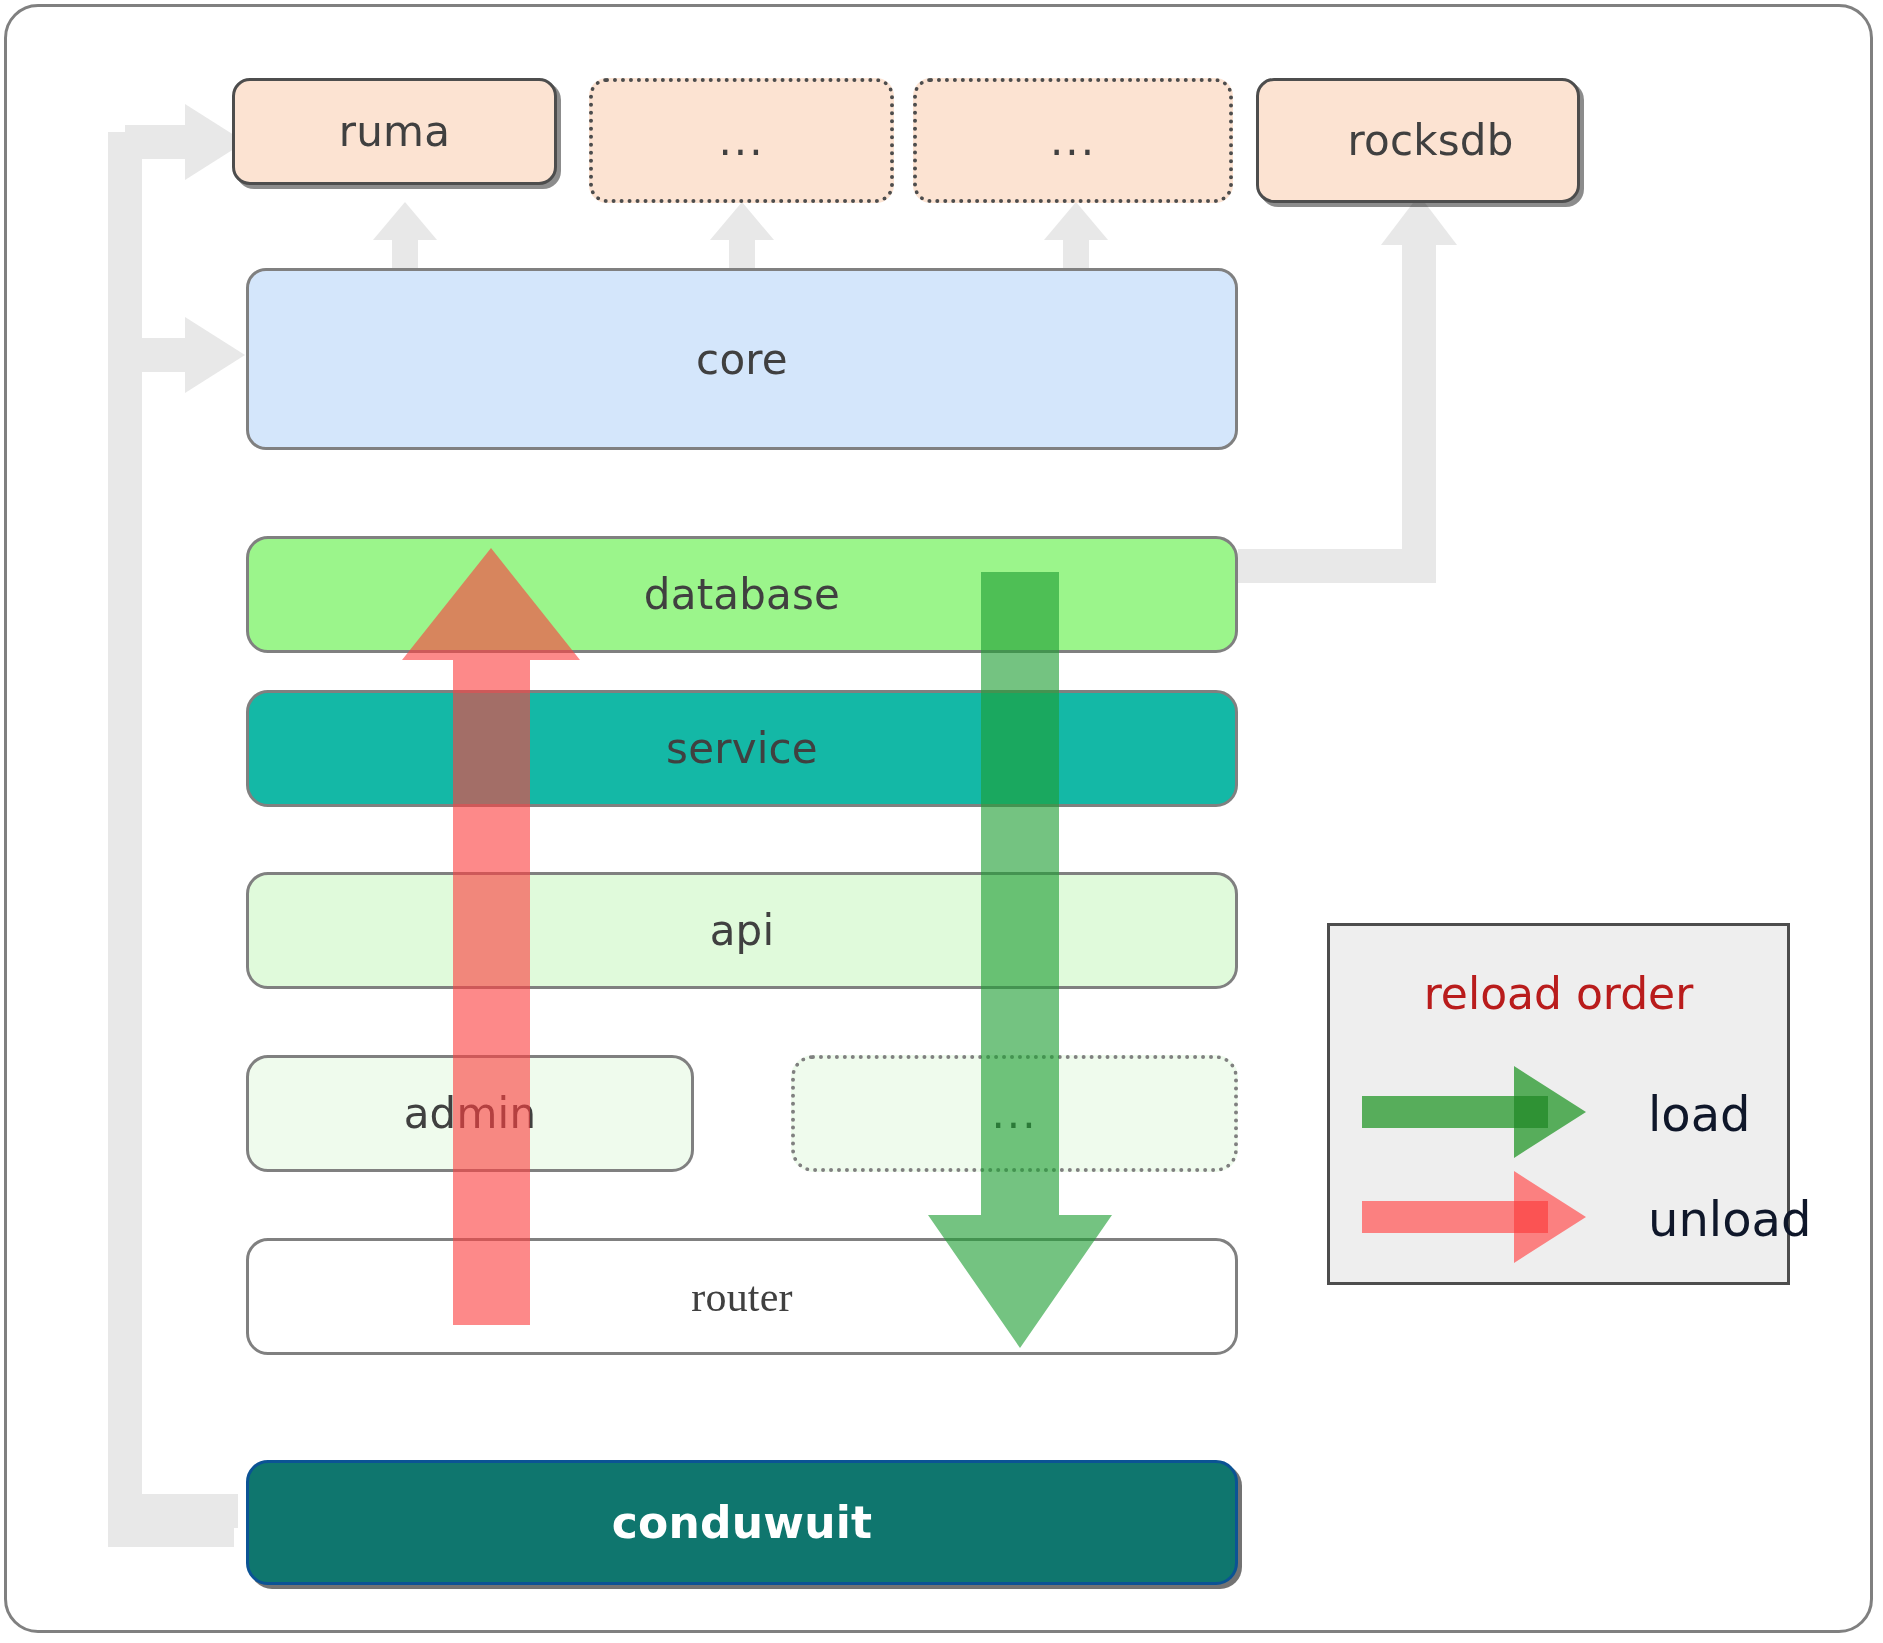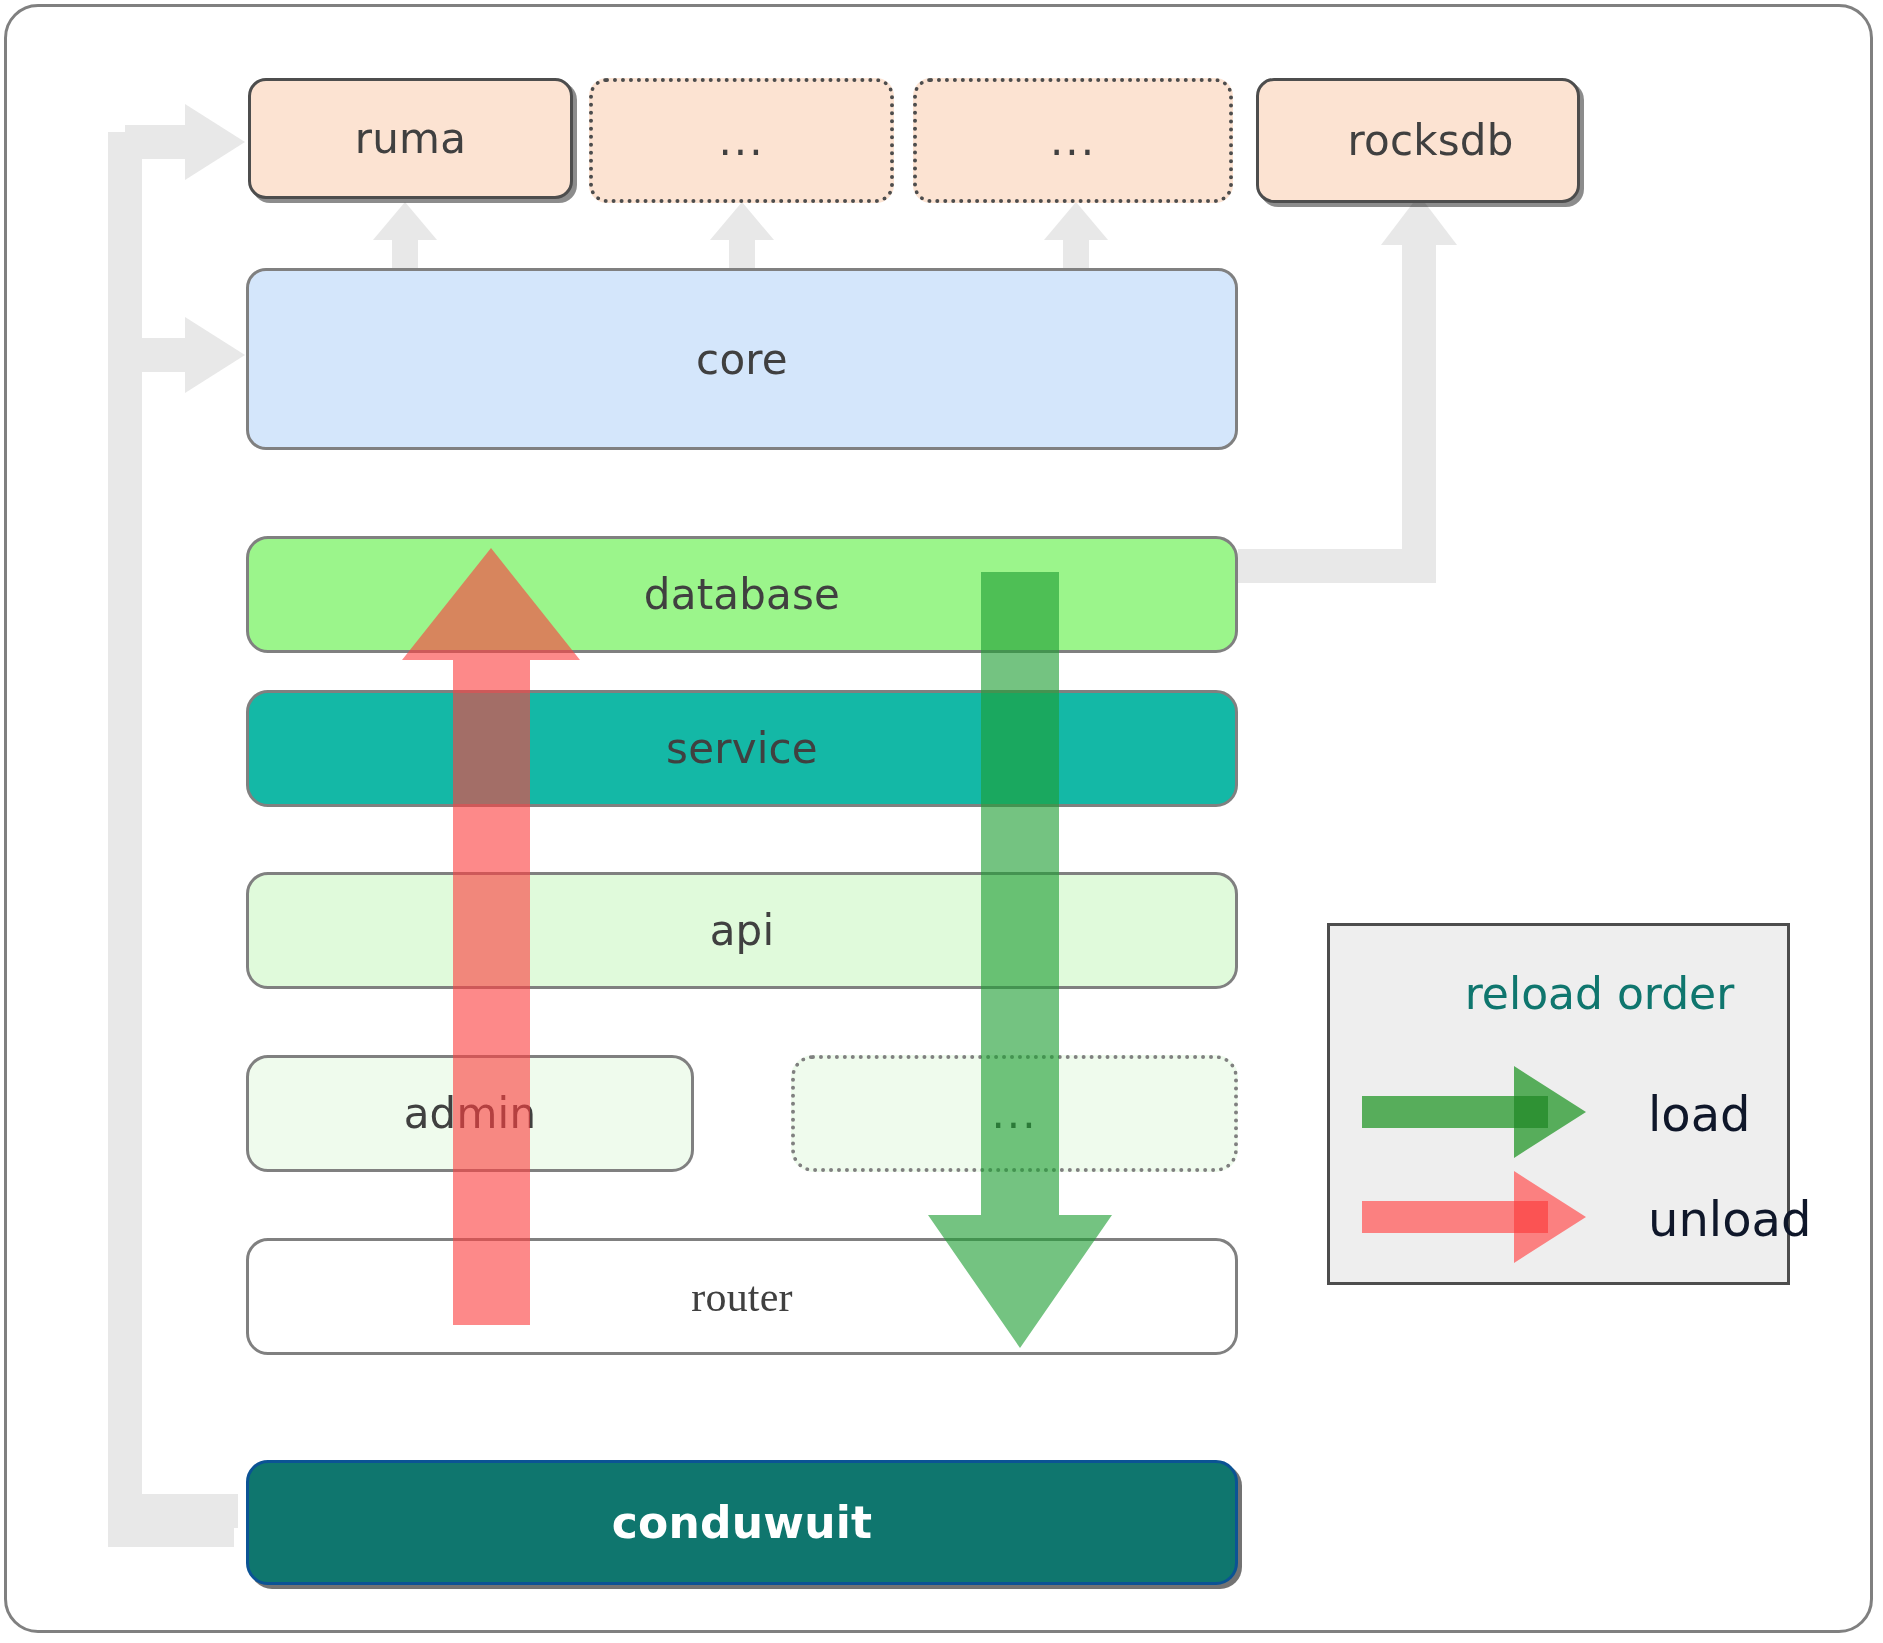--- a/index.html
+++ b/index.html
@@ -91,22 +91,21 @@
     position: absolute;
     box-sizing: border-box;
     background: #eeeeee;
     border: 3px solid #4d4d4d;
   }
   .legend-title {
     position: absolute;
     width: 100%;
     text-align: center;
     font-size: 44px;
-    color: #0f766e;
-    margin-left: 41px;
+    color: #b91c1c;
   }
   .legend-label {
     position: absolute;
     font-size: 48px;
     color: #0f172a;
   }
   .shadow-dep {
     box-shadow: 4px 4px 0 rgba(0,0,0,0.45);
   }
 </style>
@@ -144,21 +143,21 @@
       <polygon points="710,240 742,202 774,240"></polygon>
 
       <path d="M 1076 276 L 1076 240" stroke="#e8e8e8" stroke-width="26" fill="none"></path>
       <polygon points="1044,240 1076,202 1108,240"></polygon>
 
       <path d="M 1238 566 L 1419 566 L 1419 240" stroke="#e8e8e8" stroke-width="34" fill="none" stroke-linejoin="miter"></path>
       <polygon points="1381,245 1419,195 1457,245"></polygon>
     </g>
   </svg>
 
-  <div class="node node-dep shadow-dep" style="left:248px; top:78px; width:325px; height:121px;">
+  <div class="node node-dep shadow-dep" style="left:232px; top:78px; width:325px; height:107px;">
     <span>ruma</span>
   </div>
 
   <div class="node node-dep-dotted" style="left:589px; top:78px; width:305px; height:125px;">
     <span class="dots">...</span>
   </div>
 
   <div class="node node-dep-dotted" style="left:913px; top:78px; width:320px; height:125px;">
     <span class="dots">...</span>
   </div>

